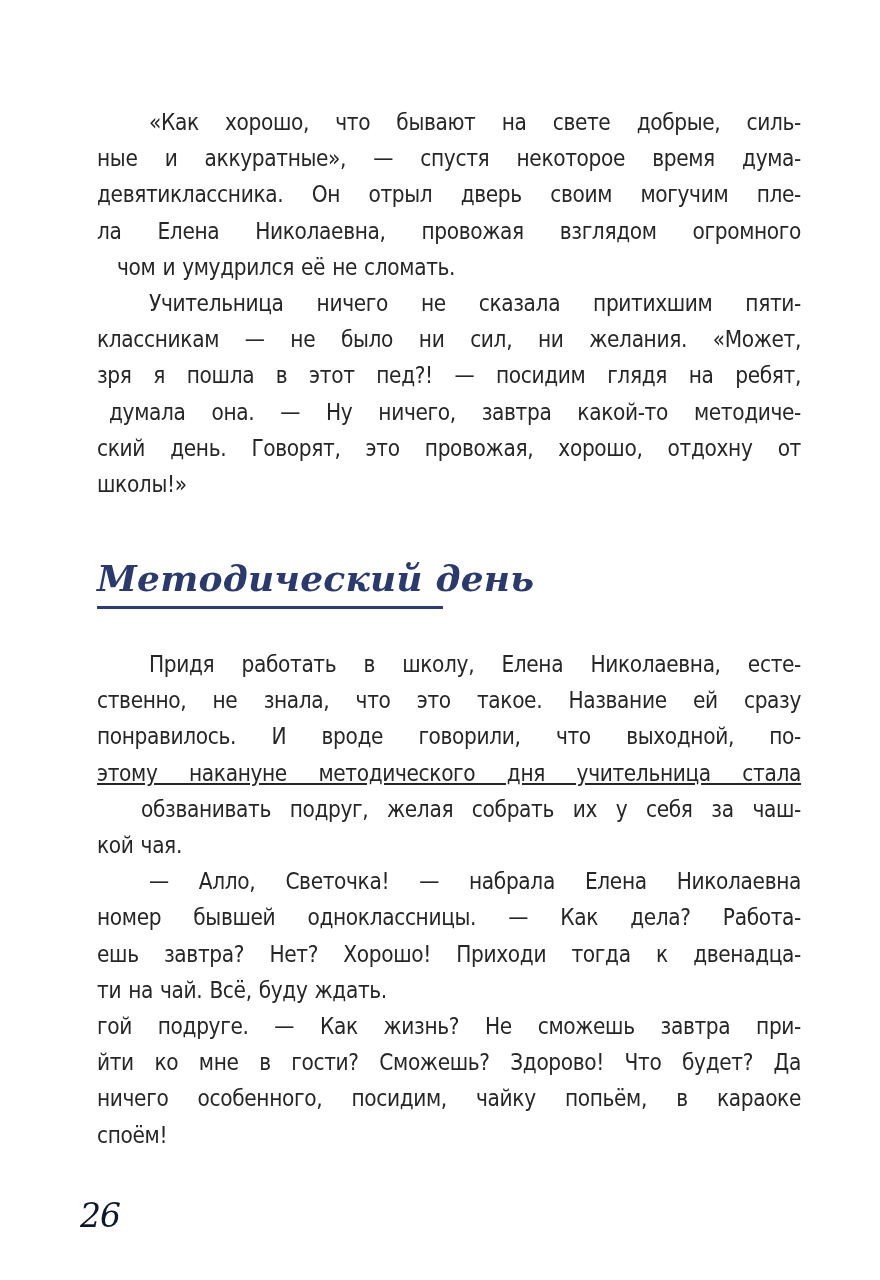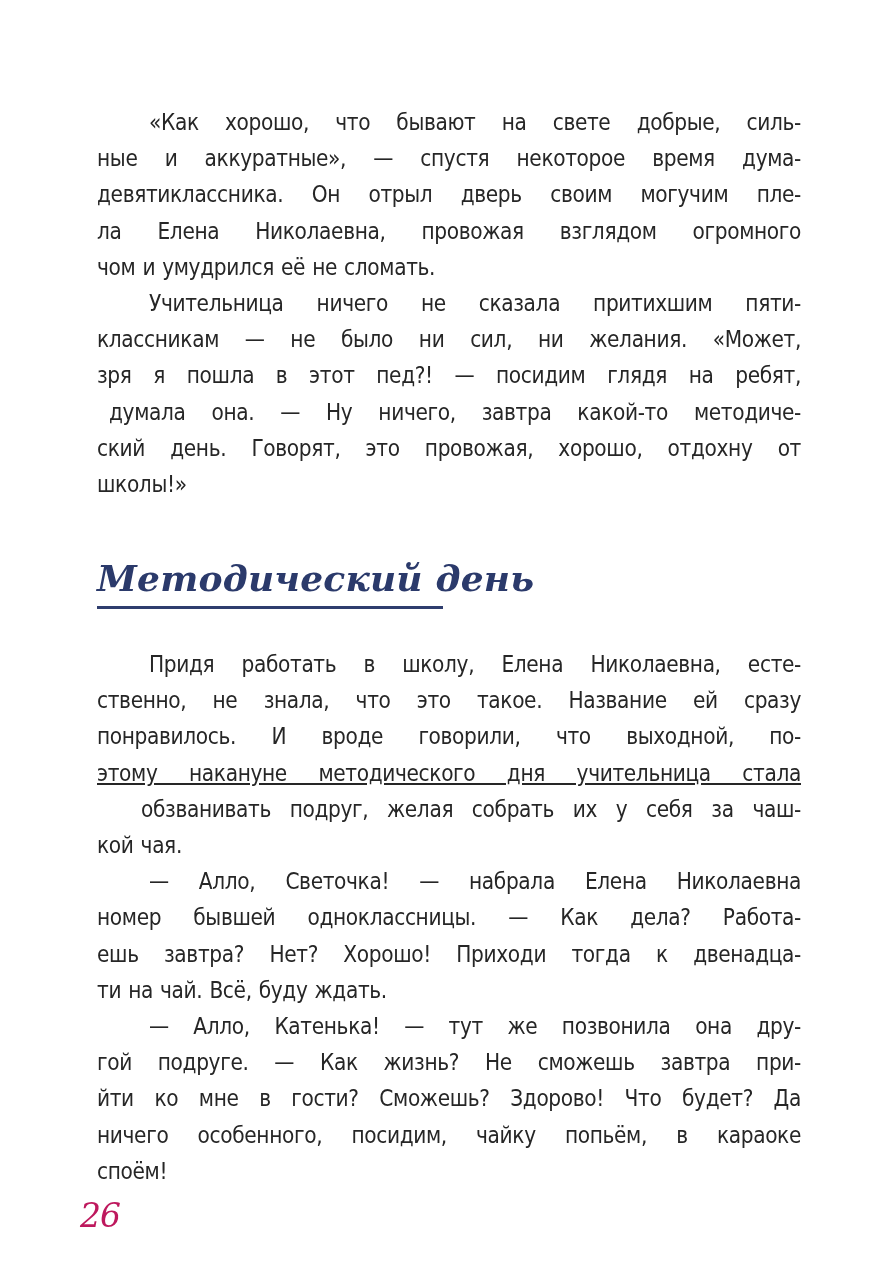--- a/index.html
+++ b/index.html
@@ -68,34 +68,34 @@
     }
     .block1 { top: 90px; }
     .block2 { top: 622px; }
     .page-number {
       position: absolute;
       left: 80px;
       top: 1196px;
       font-family: "DejaVu Serif", serif;
       font-style: italic;
       font-size: 33px;
-      color: #be185d;
+      color: #0f172a;
       letter-spacing: -1px;
     }
   </style>
 </head>
 <body>
 
 <div class="page block1" style="top:104px;">
   <div class="para">
     <span class="line indent" style="display: block; white-space: normal;">«Как хорошо, что бывают на свете добрые, силь-</span>
     <span class="line" style="display: block; white-space: normal;">ные и аккуратные», — спустя некоторое время дума-</span>
     <span class="line" style="display: block; white-space: normal;">девятиклассника. Он отрыл дверь своим могучим пле-</span>
     <span class="line" style="display: block; white-space: normal;">ла Елена Николаевна, провожая взглядом огромного</span>
-    <span class="line last" style="display: block;">чом и умудрился её не сломать.</span>
+    <span class="line last" style="display: block; margin-left: 20px;">чом и умудрился её не сломать.</span>
   </div>
   <div class="para">
     <span class="line indent" style="display: block; white-space: normal;">Учительница ничего не сказала притихшим пяти-</span>
     <span class="line" style="display: block; white-space: normal;">классникам — не было ни сил, ни желания. «Может,</span>
     <span class="line" style="display: block; white-space: normal;">зря я пошла в этот пед?! — посидим глядя на ребят,</span>
     <span class="line" style="display: block; white-space: normal; margin-left: 12px;">думала она. — Ну ничего, завтра какой-то методиче-</span>
     <span class="line" style="display: block; white-space: normal;">ский день. Говорят, это провожая, хорошо, отдохну от</span>
     <span class="line last" style="display: block;">школы!»</span>
   </div>
 </div>
@@ -114,21 +114,20 @@
     <span class="line" style="display: block; white-space: normal; margin-left: 44px;">обзванивать подруг, желая собрать их у себя за чаш-</span>
     <span class="line last" style="display: block;">кой чая.</span>
   </div>
   <div class="para">
     <span class="line indent" style="display: block; white-space: normal;">— Алло, Светочка! — набрала Елена Николаевна</span>
     <span class="line" style="display: block; white-space: normal;">номер бывшей одноклассницы. — Как дела? Работа-</span>
     <span class="line" style="display: block; white-space: normal;">ешь завтра? Нет? Хорошо! Приходи тогда к двенадца-</span>
     <span class="line last" style="display: block;">ти на чай. Всё, буду ждать.</span>
   </div>
   <div class="para">
-    <span class="line indent" style="display: block; white-space: normal;">— Алло, Катенька! — тут же позвонила она дру-</span>
     <span class="line" style="display: block; white-space: normal;">гой подруге. — Как жизнь? Не сможешь завтра при-</span>
     <span class="line" style="display: block; white-space: normal;">йти ко мне в гости? Сможешь? Здорово! Что будет? Да</span>
     <span class="line" style="display: block; white-space: normal;">ничего особенного, посидим, чайку попьём, в караоке</span>
     <span class="line last" style="display: block;">споём!</span>
   </div>
 </div>
 
 <div class="page-number">26</div>
 
 </body></html>

